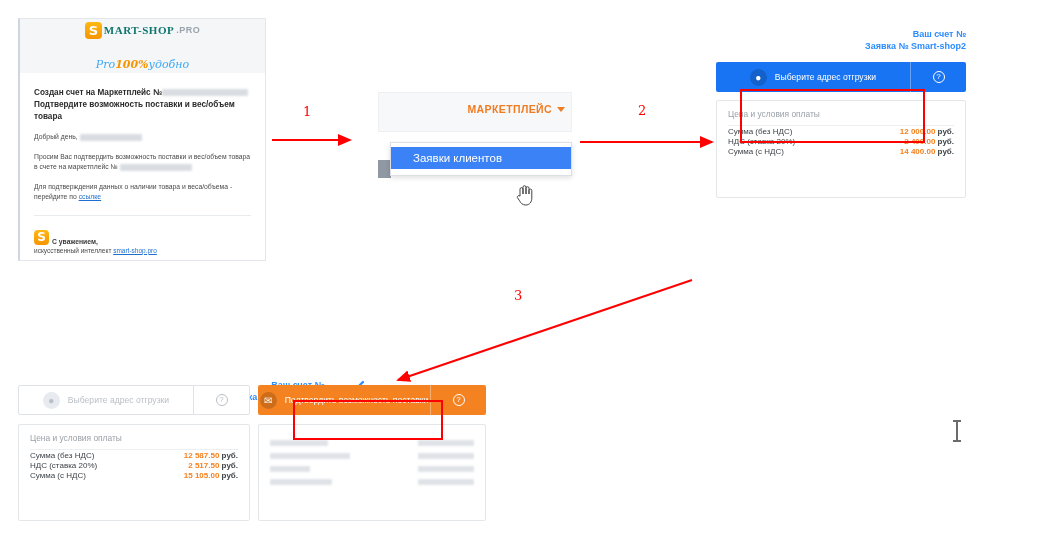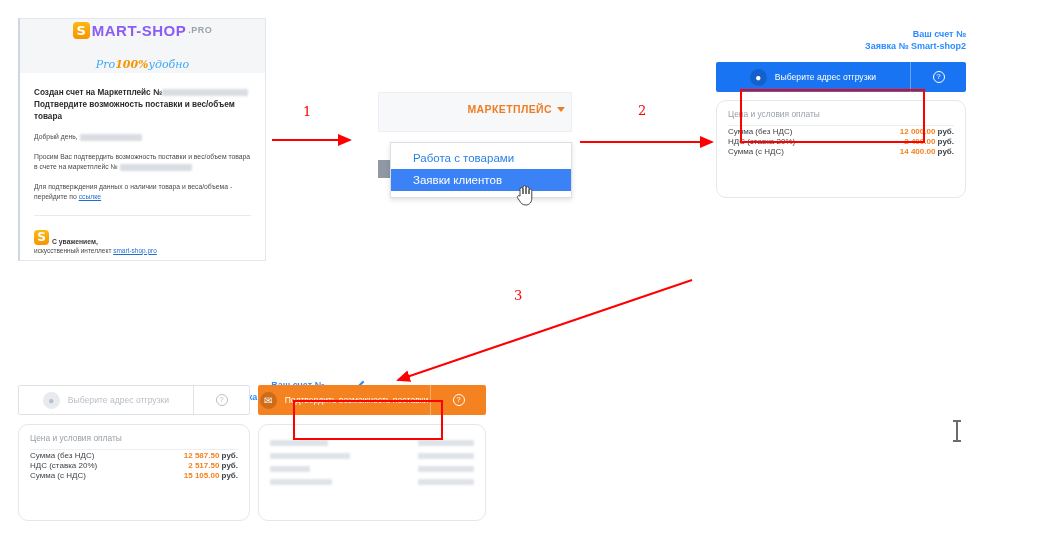--- a/index.html
+++ b/index.html
@@ -27,21 +27,21 @@
     display:flex; flex-direction:column; align-items:center; justify-content:center;
   }
   .logo-row { display:flex; align-items:center; gap:2px; }
   .logo-badge {
     width:17px; height:17px; border-radius:4px;
     background:linear-gradient(#fdb913,#f79400);
     color:#fff; font-weight:bold; font-size:13px;
     display:flex; align-items:center; justify-content:center;
     font-family:"DejaVu Sans", sans-serif;
   }
-  .logo-main { font-size:15px; font-weight:bold; letter-spacing:0.5px; color:#8b5cf6; }
+  .logo-main { font-size:11px; font-weight:bold; letter-spacing:0.5px; color:#0f766e;font-family:Liberation Serif, serif; }
   .logo-pro { font-size:9px; font-weight:bold; color:#9aa3ad; letter-spacing:0.5px; }
   .logo-slogan {
     font-family:"DejaVu Serif", serif; font-style:italic;
     font-size:11px; color:#3fa9f5; margin-top:19px;
   }
   .logo-slogan b { color:#f79400; }
   #email-body { position:absolute; left:0; top:54px; width:100%; padding:14px 14px 0 14px; }
   .mail-title { font-size:8.2px; font-weight:bold; color:#2b2b2b; line-height:12px; }
   .redact { display:inline-block; background:#d9dde2; border-radius:1px; vertical-align:middle; filter:blur(1.1px); }
   .mail-p { font-size:6.8px; color:#4a4a4a; line-height:10.5px; margin-top:9px; }
@@ -101,21 +101,21 @@
   .bar.ghost .aux { border-left:1px solid #dfe3e8; color:#b9bfc6; }
   .pin-circle {
     width:17px;height:17px;border-radius:50%;
     background:rgba(0,0,0,.16);
     display:flex;align-items:center;justify-content:center;font-size:10px;
   }
   .qmark { display:inline-block; width:12px;height:12px;border-radius:50%;
            border:1px solid currentColor; font-size:8px; line-height:10px; text-align:center; }
 
   .card {
-    background:#ffffff; border:1px solid #e4e7ea; border-radius:10px;
+    background:#ffffff; border:1px solid #e4e7ea; border-radius:2px;
     padding:8px 11px 10px 11px;
   }
   .card-title { font-size:8.4px; color:#9aa1a9; padding-bottom:6px; border-bottom:1px solid #eceef0; }
   .row { display:flex; justify-content:space-between; align-items:center; margin-top:1px; }
   .row .lbl { font-size:8px; color:#3e4348; }
   .row .val { font-size:8px; color:#f58220; font-weight:bold; }
   .row .val .unit { color:#3e4348; font-weight:bold; }
   .rrow { display:flex; justify-content:space-between; margin-top:7px; }
   .blurbar { height:6px; background:#dfe3e7; border-radius:1px; filter:blur(1.2px); }
 
@@ -195,21 +195,20 @@
 
   <div class="abs" id="dropdown-block">
     <div id="menu-bar">
       <div id="marketplace-button">
         <span>МАРКЕТПЛЕЙС</span>
         <span class="caret"></span>
       </div>
     </div>
     <div id="gray-tab"></div>
     <div id="dropdown-menu">
-      <div class="menu-item">Работа с товарами</div>
       <div class="menu-item active">Заявки клиентов</div>
     </div>
     <svg id="cursor-hand" viewBox="0 0 20 22">
       <path d="M6 12 V5.2 a1.5 1.5 0 0 1 3 0 V10 V3.2 a1.5 1.5 0 0 1 3 0 V10 V4.2 a1.5 1.5 0 0 1 3 0 V10 V6.5 a1.4 1.4 0 0 1 2.8 0 V14 c0 4-2.2 7-6 7 -3.4 0-5-1.8-6.2-4.2 L3.4 13.6 a1.5 1.5 0 0 1 2.6-1.4 Z" fill="#ffffff" stroke="#444" stroke-width="1"></path>
     </svg>
   </div>
 
   <div class="abs" id="invoice-top">
     <div class="acct-head">
       <div class="acct-line1">Ваш счет №</div>

